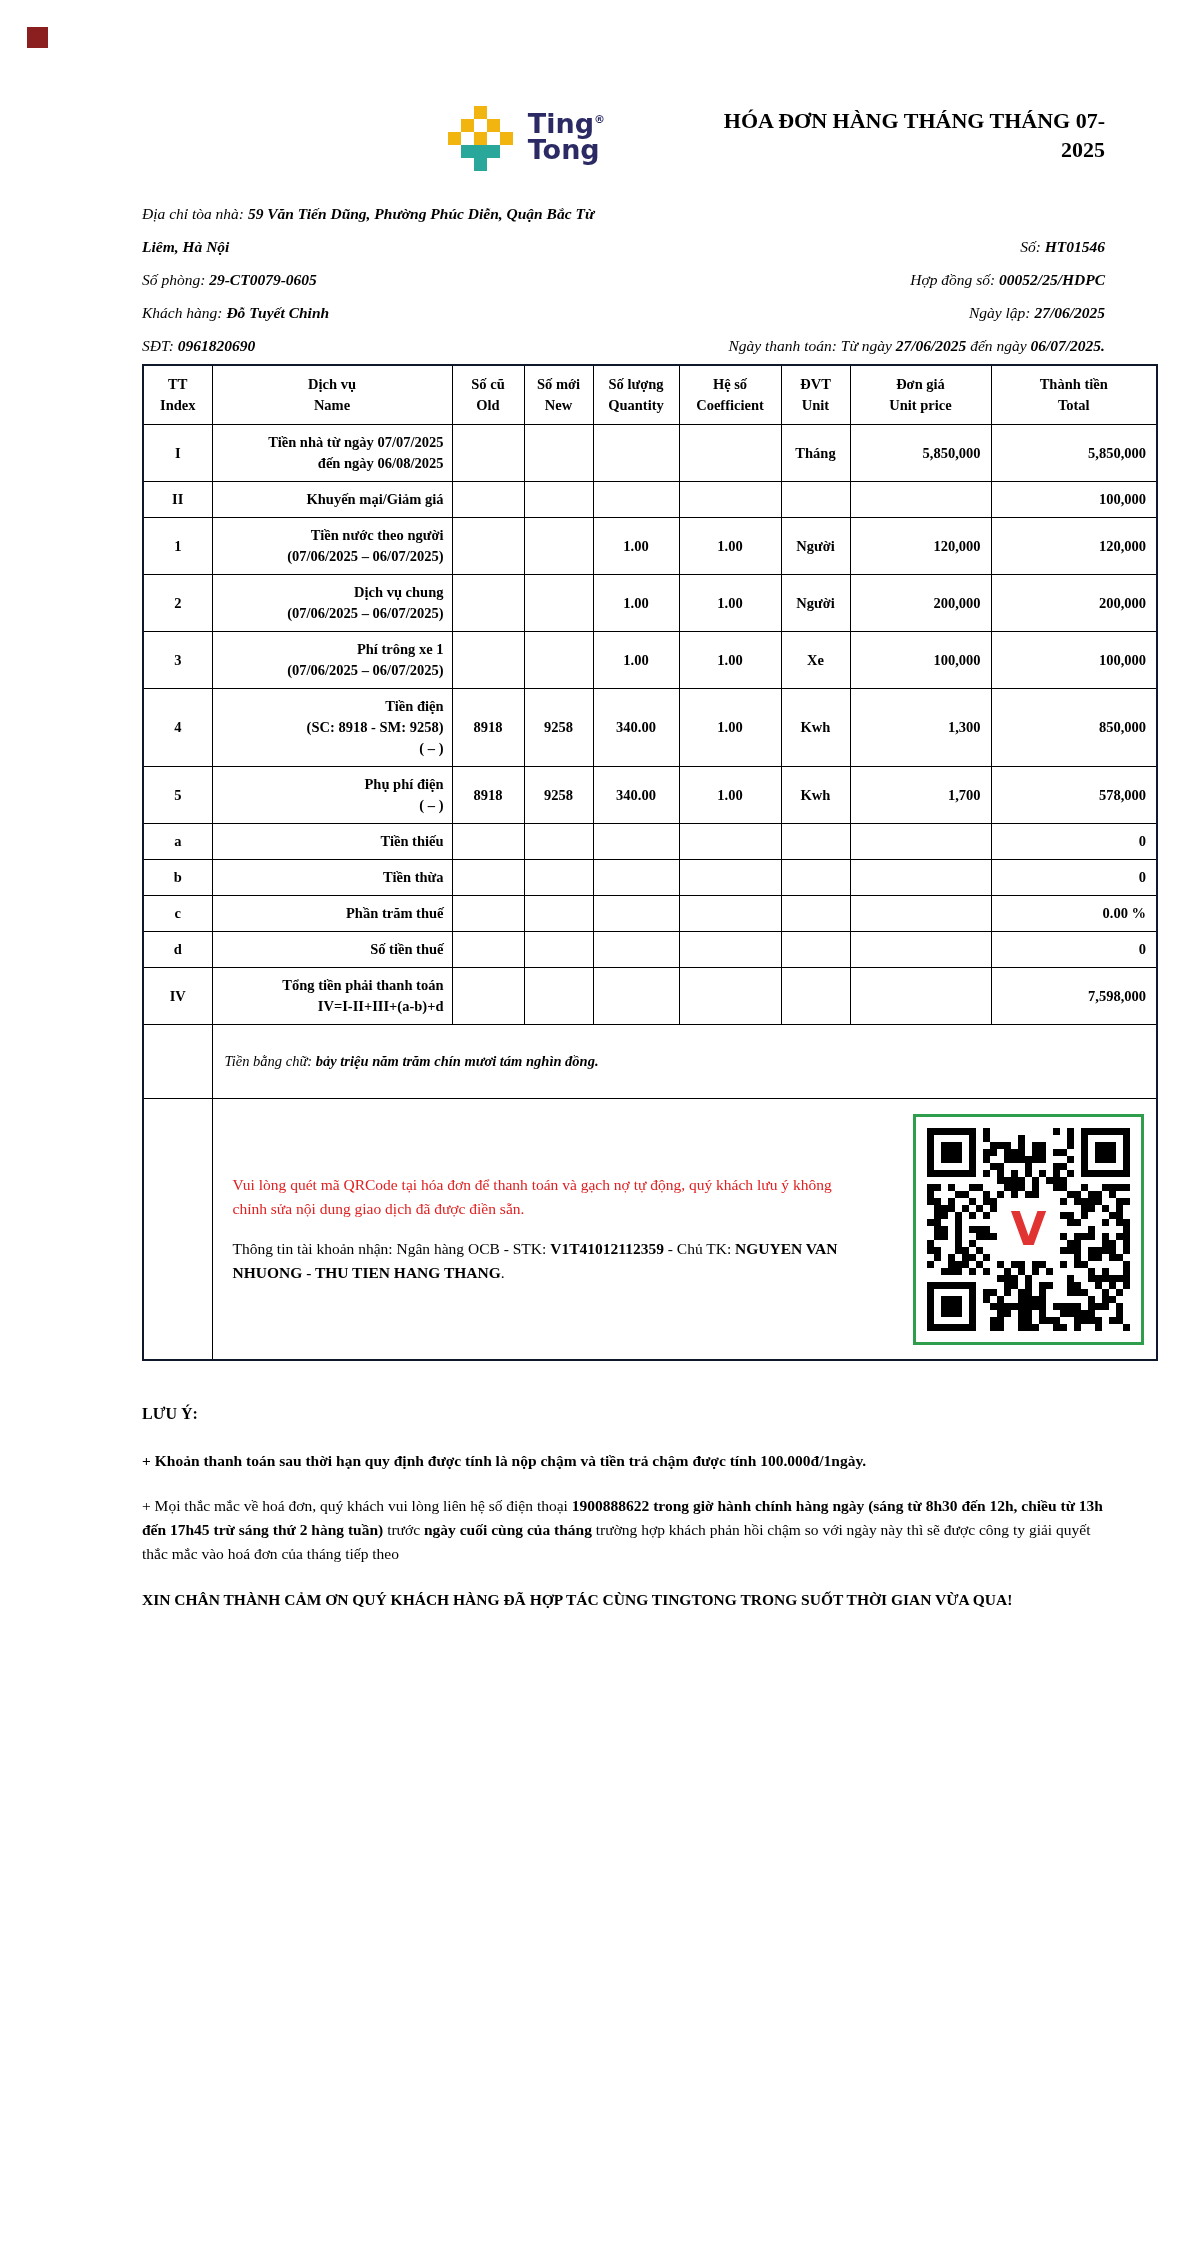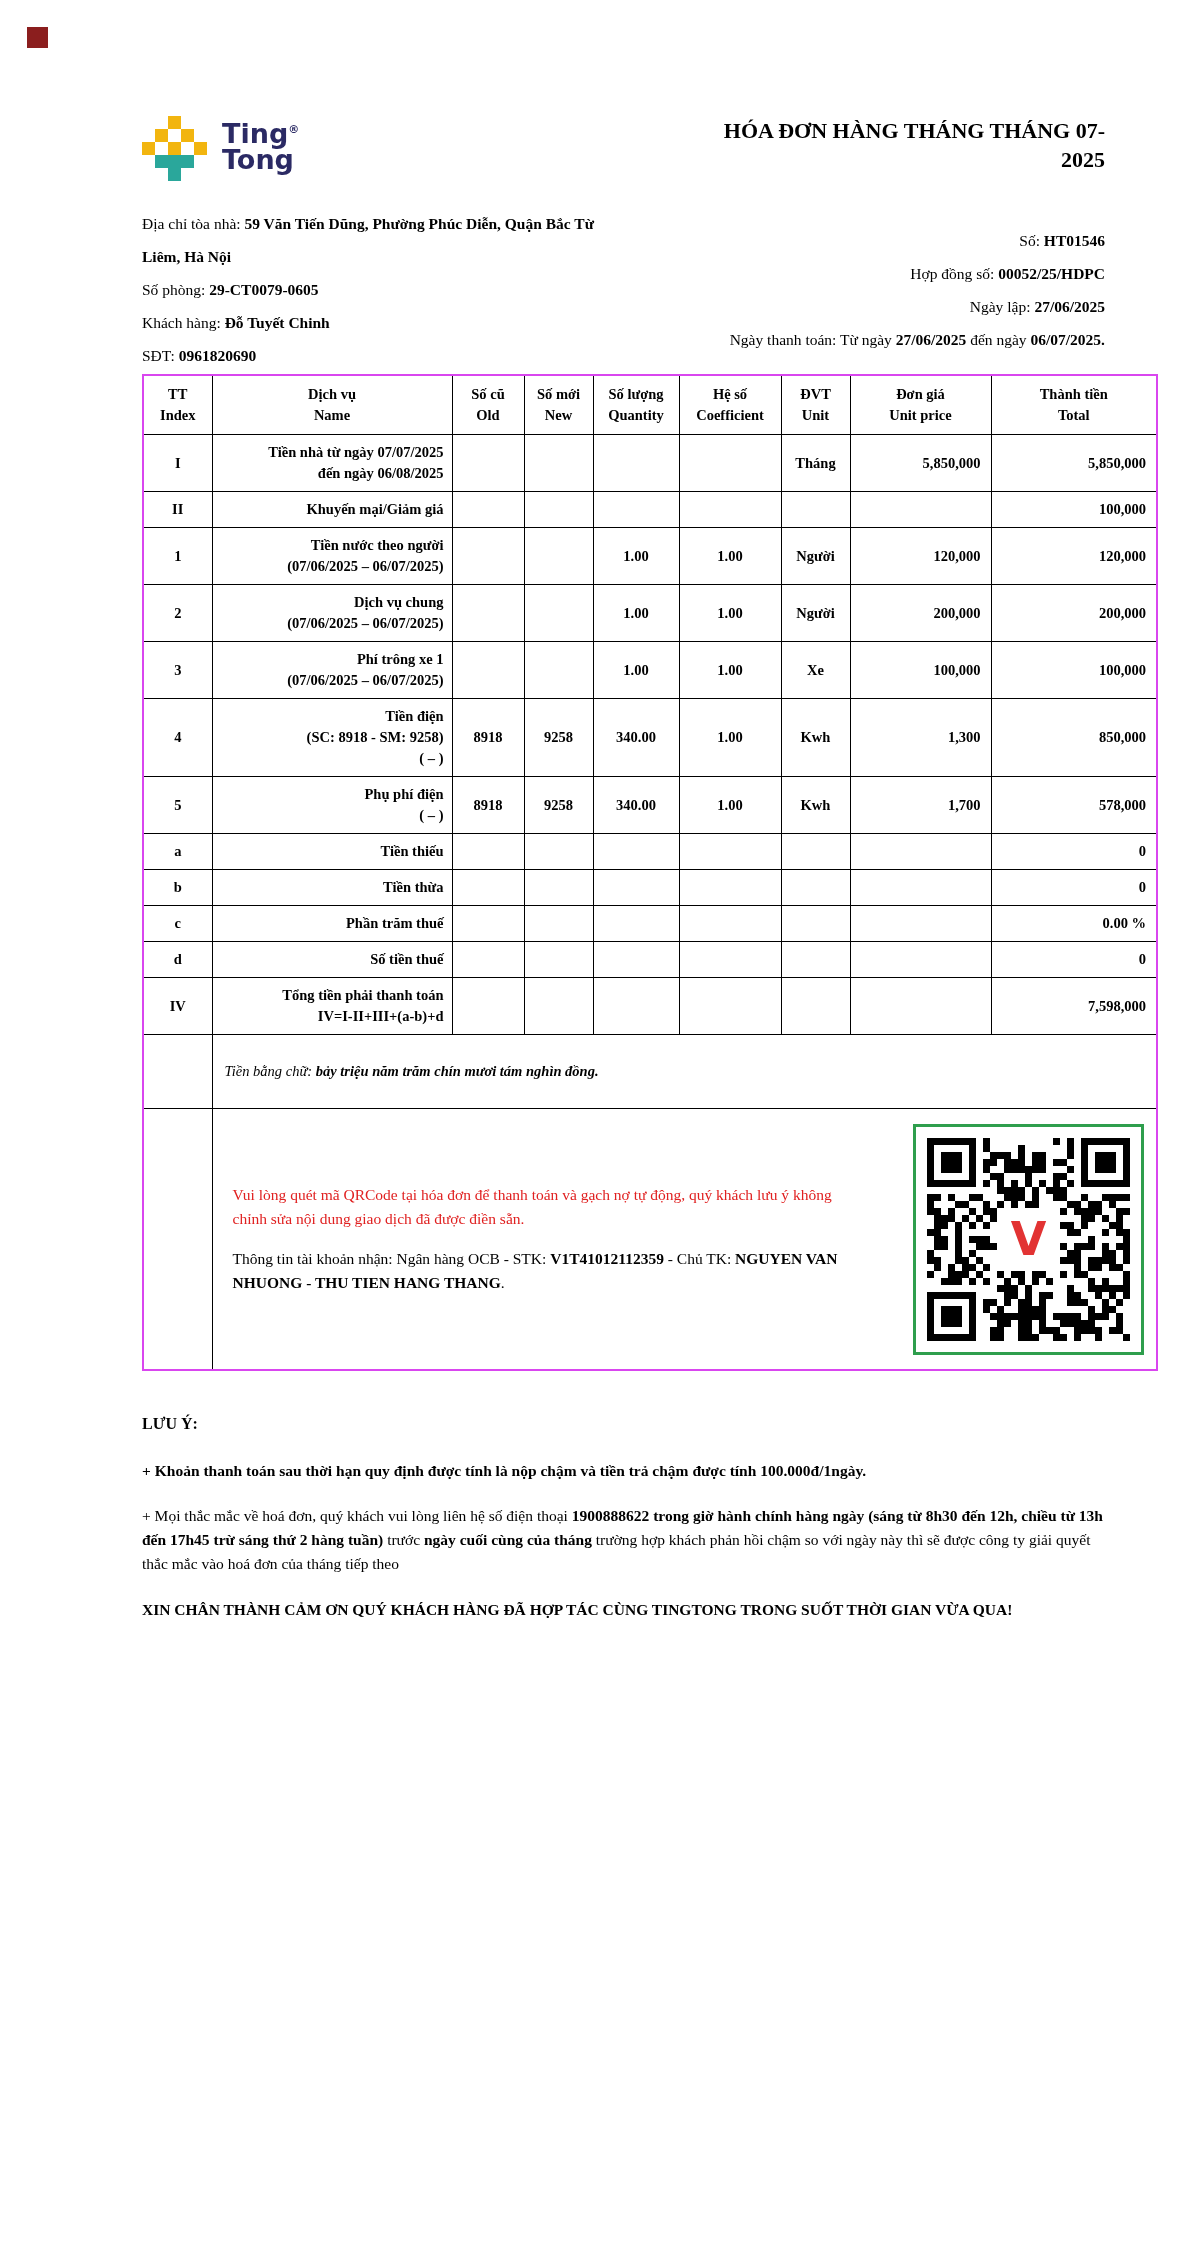--- a/index.html
+++ b/index.html
@@ -4,40 +4,40 @@
 <style>
   html,body{margin:0;padding:0;background:#ffffff;}
   body{width:1200px;font-family:"Liberation Serif","DejaVu Serif",serif;color:#000;}
   .page{position:relative;width:1200px;height:2259px;background:#fff;overflow:hidden;}
 
   .red-marker{position:absolute;left:27px;top:27px;width:21px;height:21px;background:#8B1E1E;}
 
   .content{margin-left:142px;width:963px;}
 
   
-  .header{display:flex;justify-content:space-between;align-items:flex-start;padding-top:68px;margin-top:46px;}
+  .header{display:flex;justify-content:flex-end;align-items:flex-start;padding-top:104px;}
   .logo{display:flex;align-items:flex-start;}
   .logo-grid{position:relative;width:65px;height:65px;margin-top:2px;}
   .logo-grid div{position:absolute;width:13px;height:13px;}
   .lg-y{background:#F2B50F;}
   .lg-t{background:#2AA79B;}
   .logo-text{margin-left:15px;font-family:"DejaVu Sans",sans-serif;font-weight:bold;font-size:27px;line-height:26px;color:#2B2A64;margin-top:3px;}
   .reg{font-size:11px;vertical-align:super;}
   .title{width:500px;text-align:right;font-weight:bold;font-size:22px;line-height:29px;margin-top:2px;}
 
   
-  .info{display:flex;justify-content:space-between;align-items:center;margin-top:26px;font-size:15.5px;}
+  .info{display:flex;justify-content:space-between;align-items:flex-end;margin-top:26px;font-size:15.5px;font-style:italic;}
   .info-left{width:480px;}
   .info-line{line-height:33px;}
   .info-right{text-align:right;}
   .info b, .info .b{font-weight:bold;}
 
   
   table.inv{border-collapse:collapse;margin-left:142px;margin-top:2px;width:1014px;table-layout:fixed;}
-  table.inv{border:2px solid #d946ef;}
+  table.inv{border:2px solid #0f172a;}
   table.inv td, table.inv th{border:1.5px solid #000;font-size:14.5px;line-height:21px;vertical-align:middle;padding:7px 6px;font-weight:bold;overflow:hidden;}
   table.inv th{text-align:center;padding:8px 2px;}
   .c-tt{text-align:center;}
   .c-name{text-align:right;padding-left:12px !important;padding-right:8px !important;}
   .c-center{text-align:center;}
   .c-money{text-align:right;padding-right:10px !important;}
   .words-cell{font-weight:normal !important;font-style:italic;padding:26px 12px !important;font-size:15px;}
   .words-cell .val{font-weight:bold;}
   .qr-td{padding:0 !important;margin-left:20px;}
   .qr-cell{display:flex;justify-content:space-between;align-items:center;min-height:244px;padding:8px 12px 8px 12px;}

